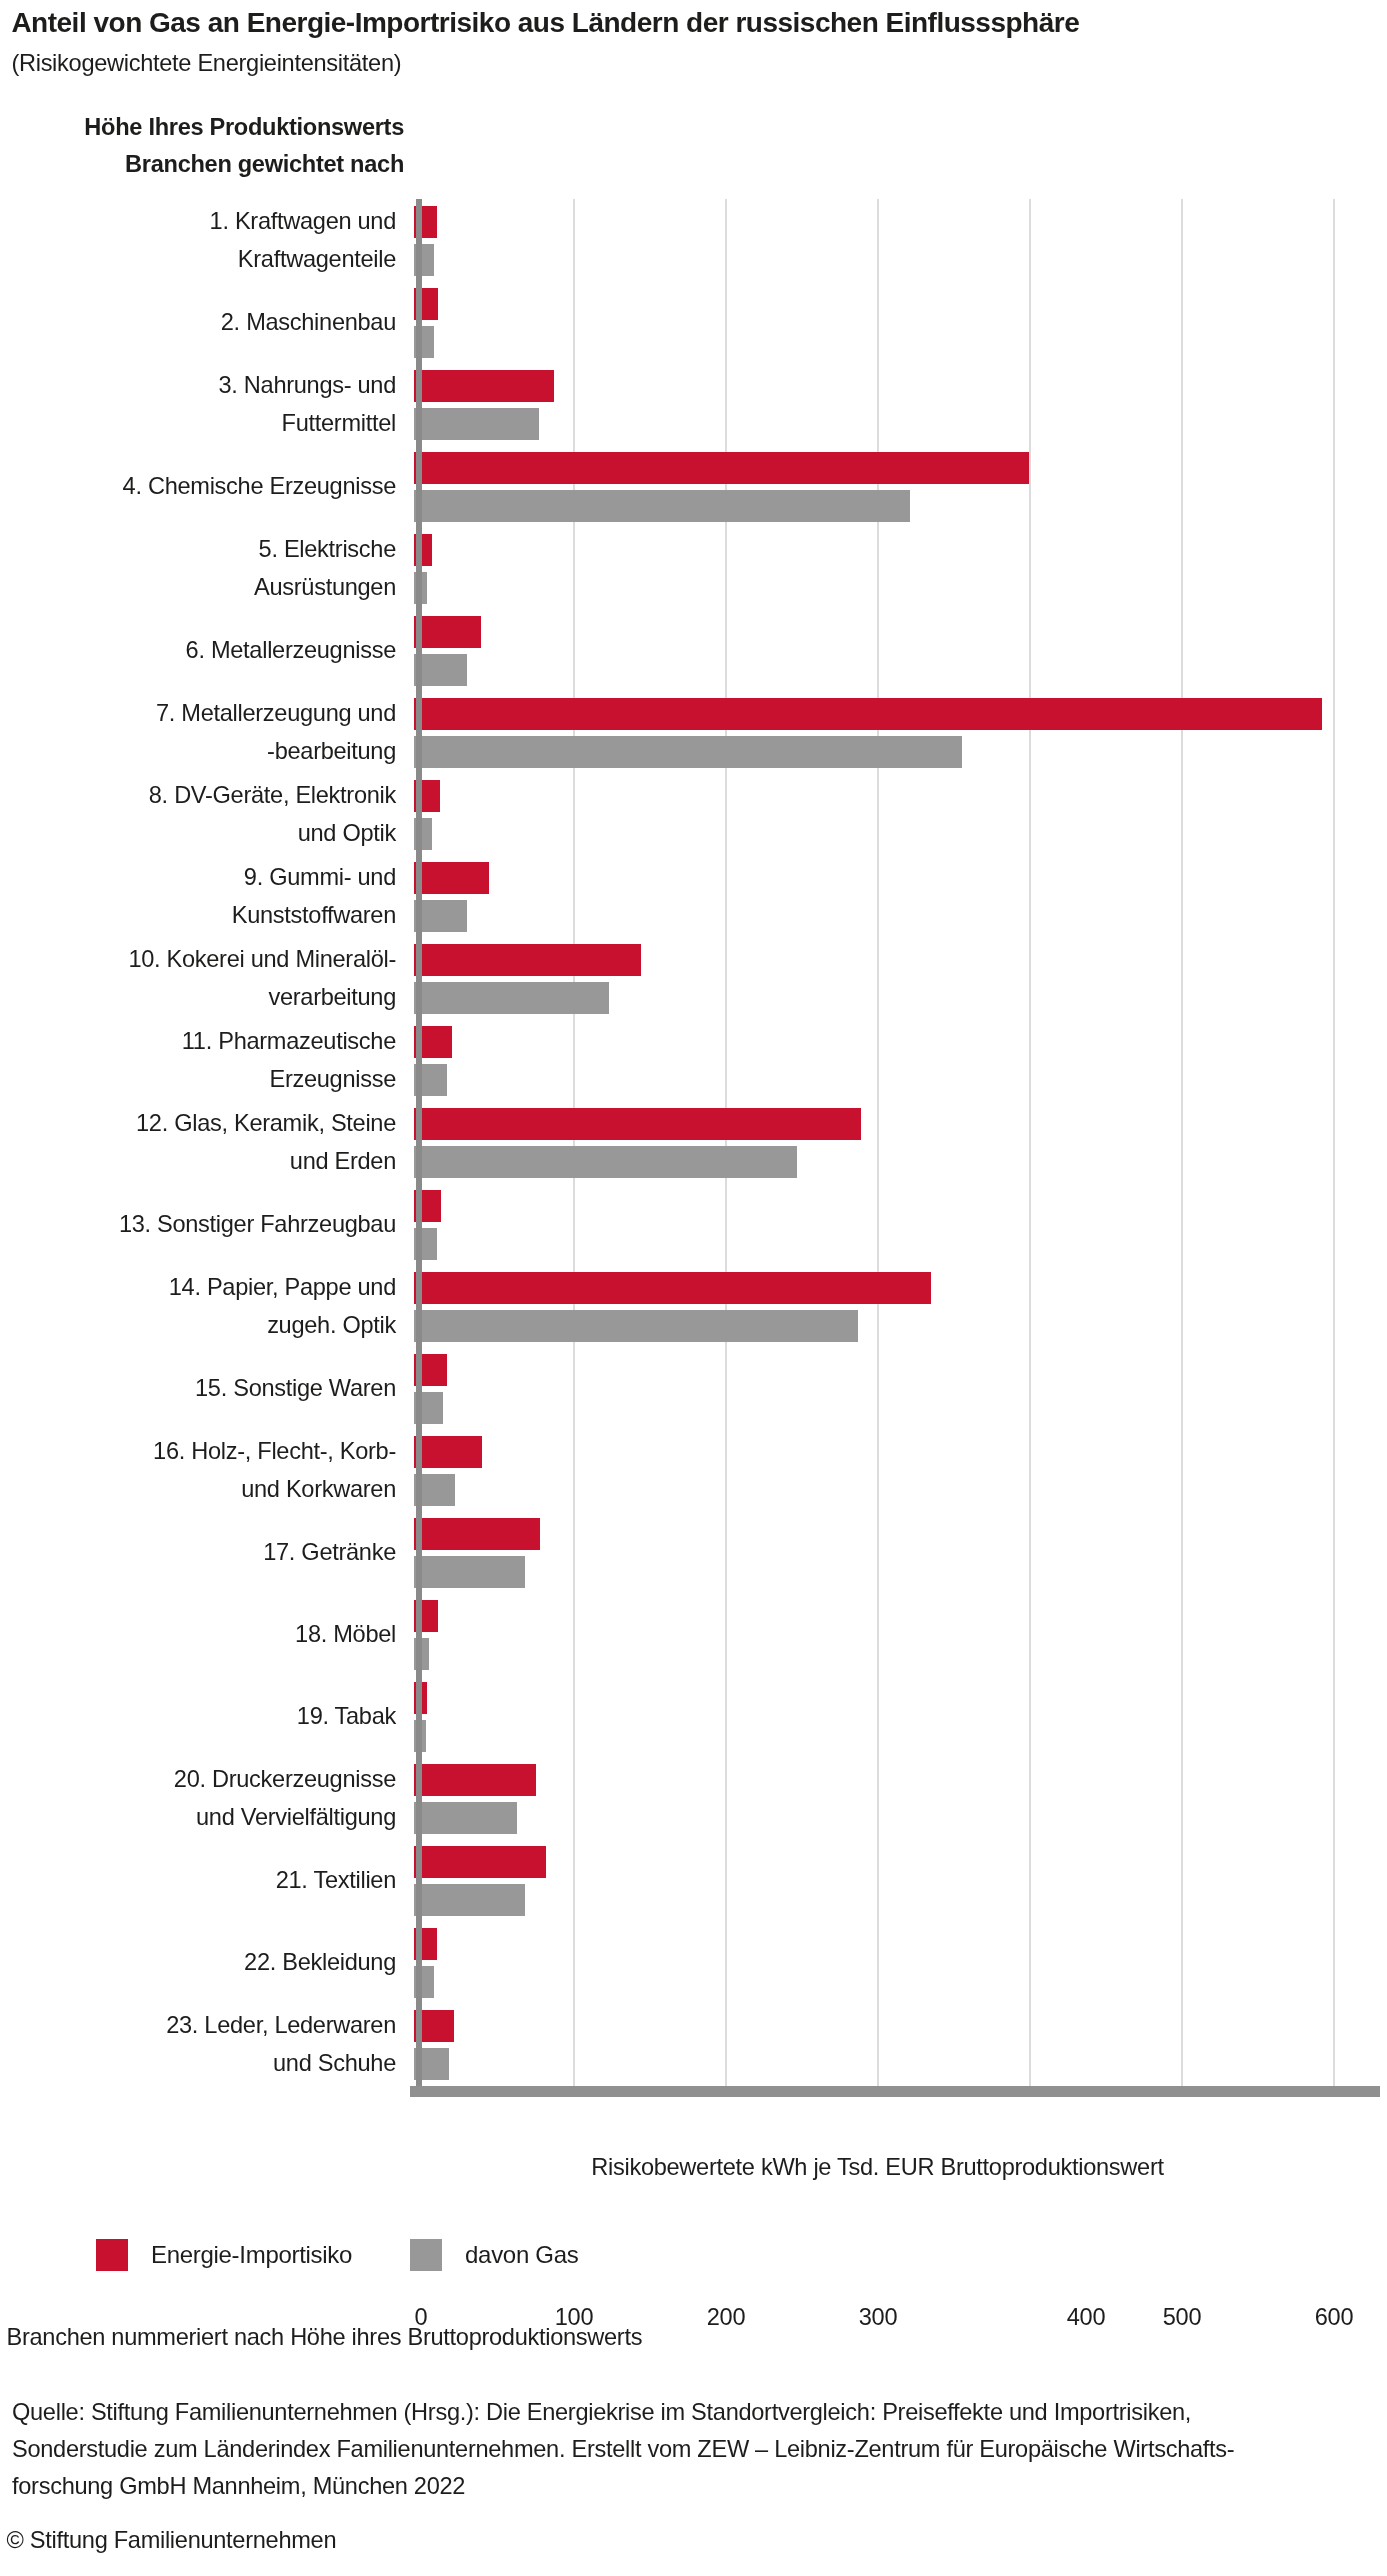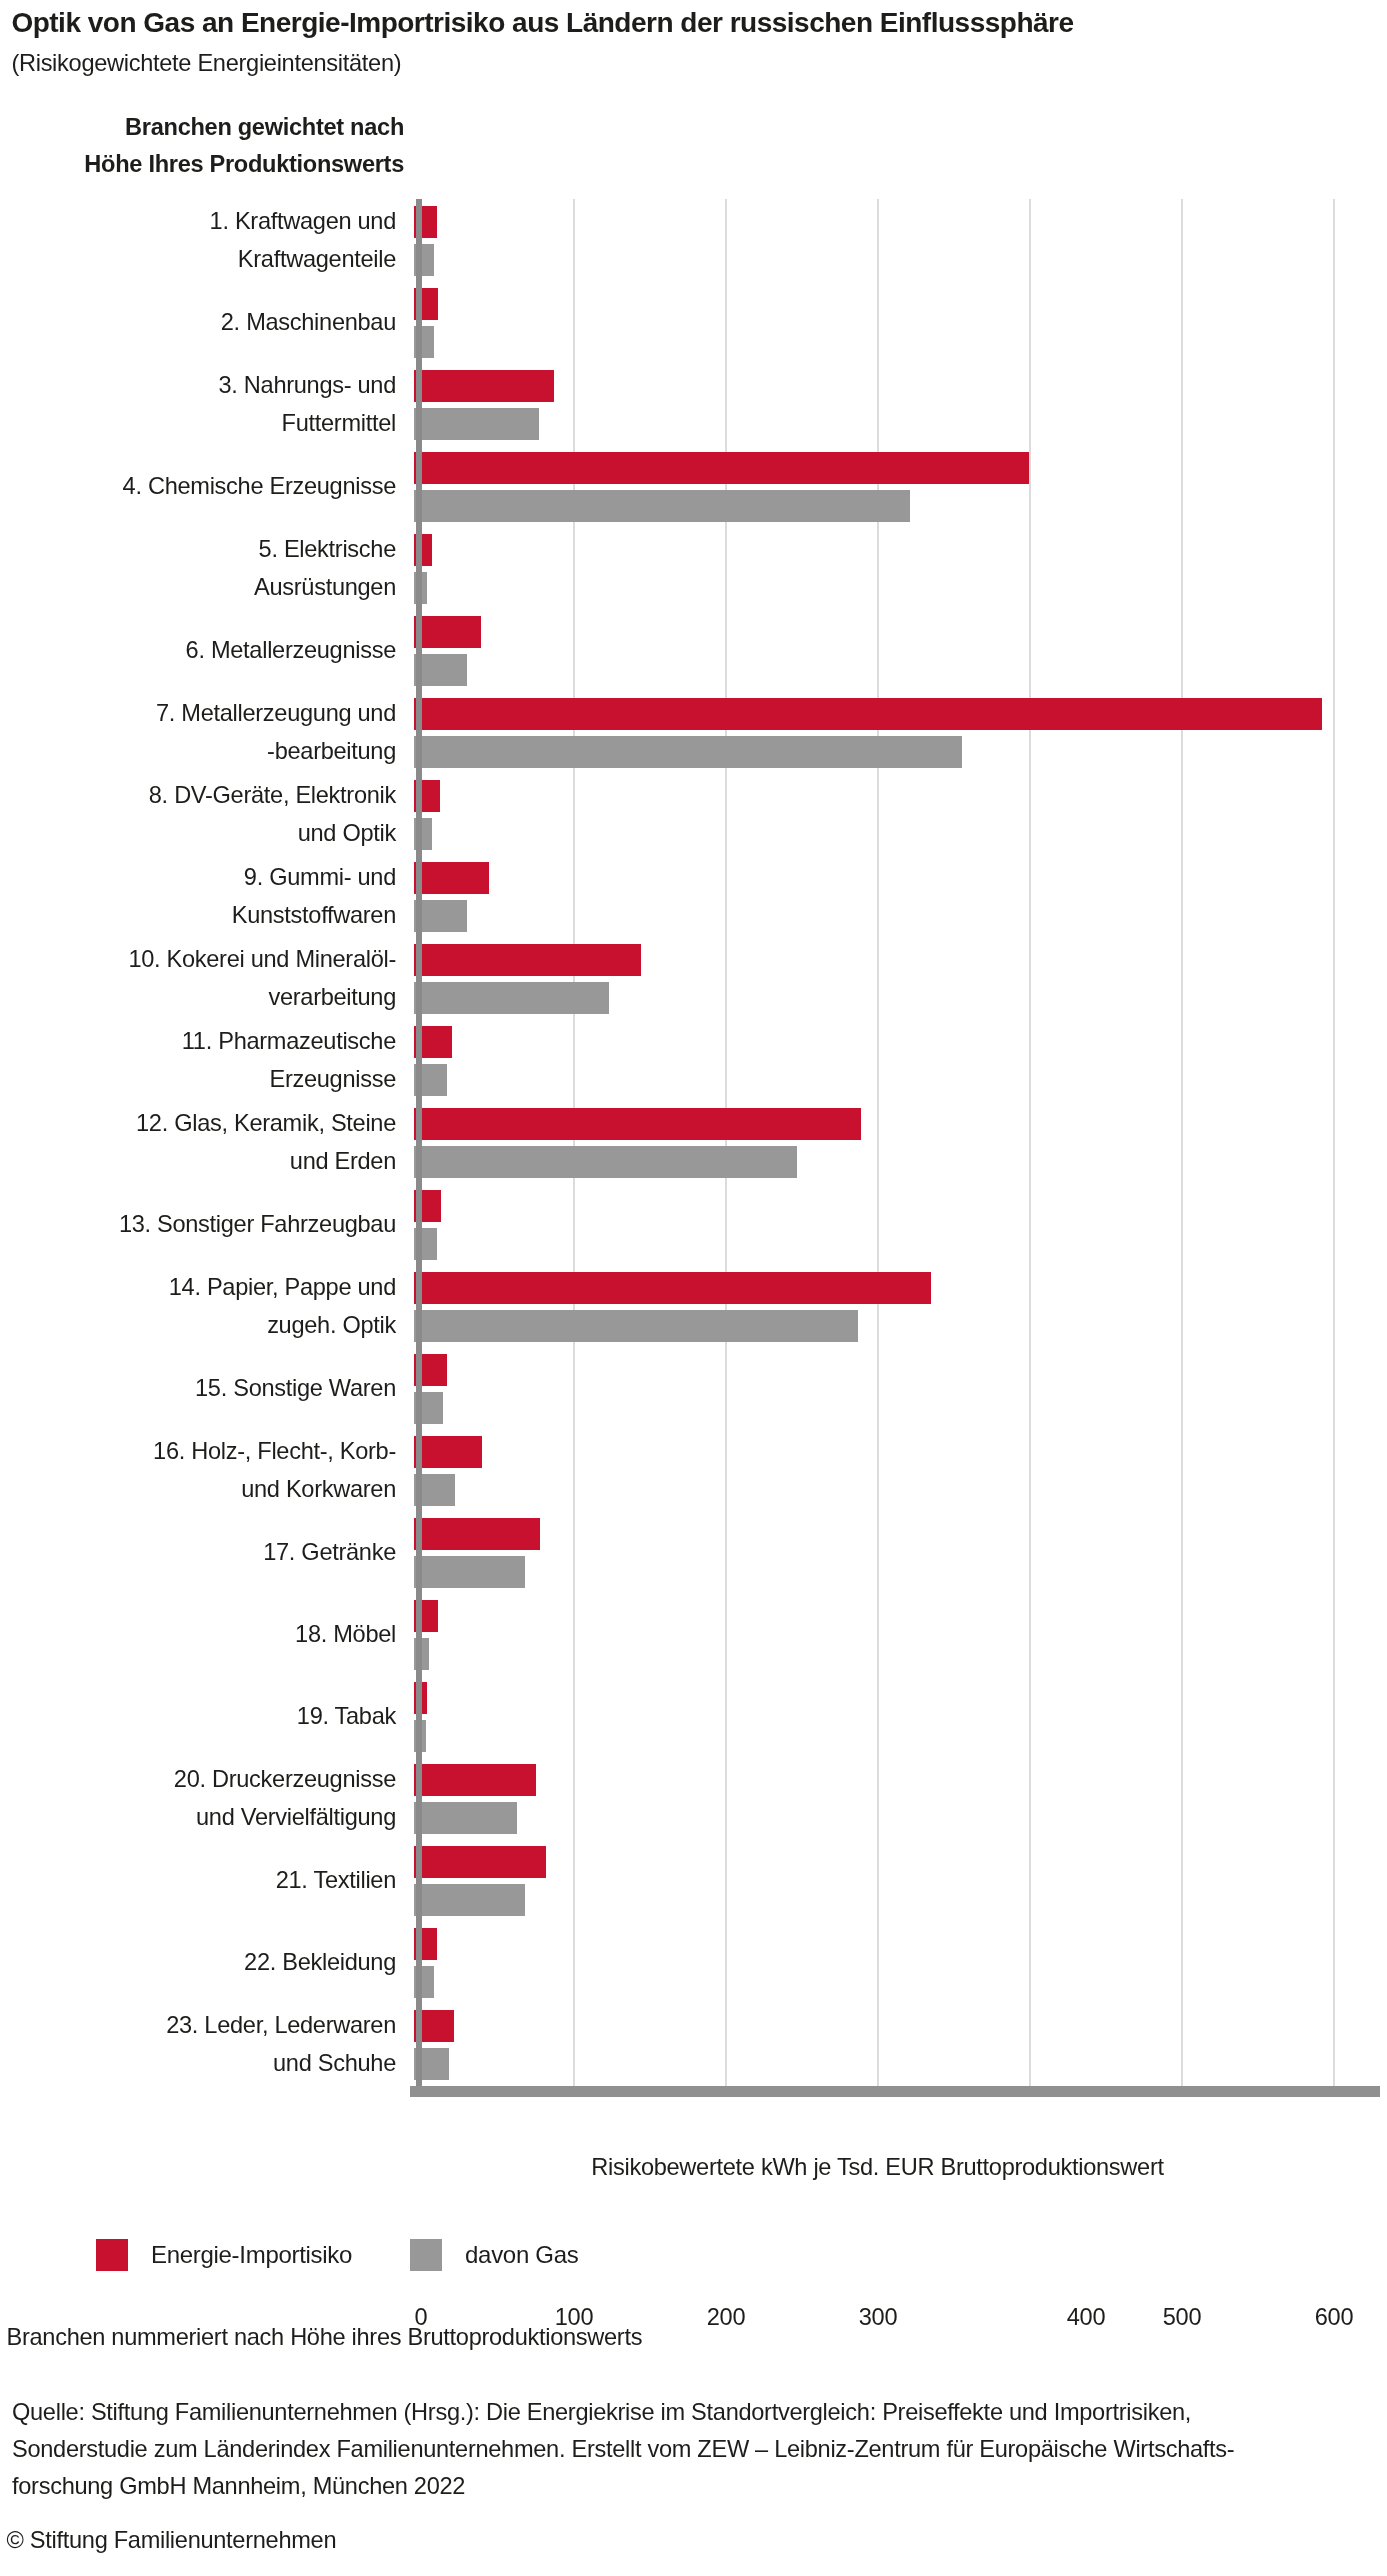--- a/index.html
+++ b/index.html
@@ -68,26 +68,26 @@
   .copyright{
     position:absolute;left:6.5px;top:2527px;
     font-size:23.6px;letter-spacing:-0.3px;
   }
 </style>
 </head>
 <body>
 
 <div class="page">
 
-  <div class="title">Optik von Gas an Energie-Importrisiko aus Ländern der russischen Einflusssphäre</div>
+  <div class="title">Anteil von Gas an Energie-Importrisiko aus Ländern der russischen Einflusssphäre</div>
   <div class="subtitle">(Risikogewichtete Energieintensitäten)</div>
 
   <div class="axis-header">
+    <div>Höhe Ihres Produktionswerts</div>
     <div>Branchen gewichtet nach</div>
-    <div>Höhe Ihres Produktionswerts</div>
   </div>
 
   <div class="chart-body">
     <div id="gridlines">
         <div class="gridline" style="left: 573px;"></div>
         <div class="gridline" style="left: 725px;"></div>
         <div class="gridline" style="left: 877px;"></div>
         <div class="gridline" style="left: 1029px;"></div>
         <div class="gridline" style="left: 1181px;"></div>
         <div class="gridline" style="left: 1333px;"></div>

